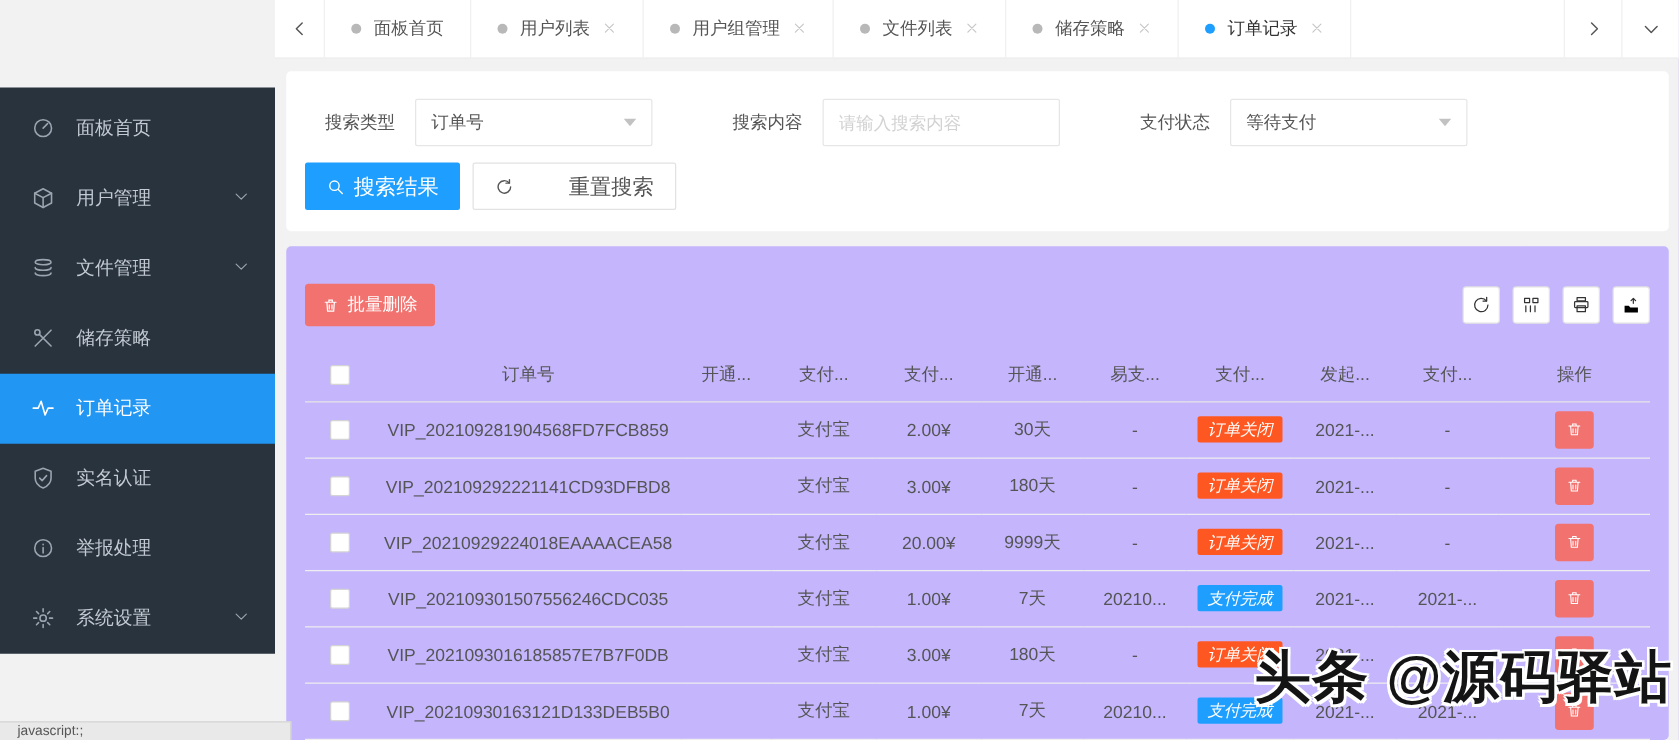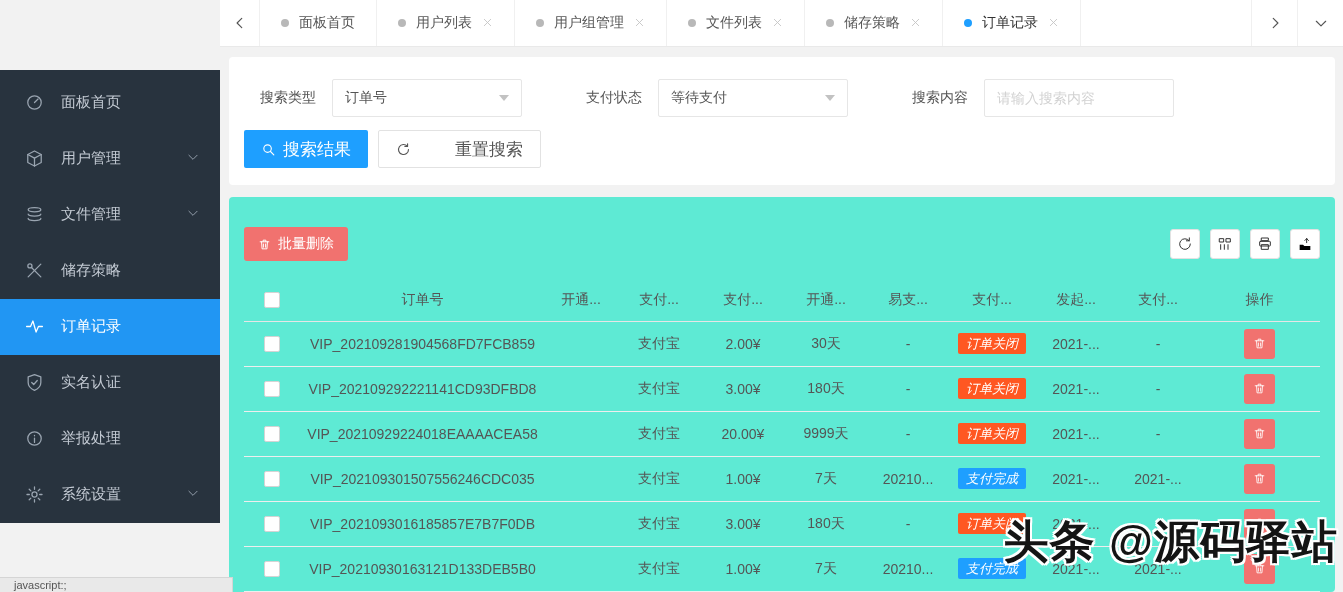--- a/index.html
+++ b/index.html
@@ -43,21 +43,21 @@
   .text-input::placeholder { color:#d2d2d2; }
   .btn-row { margin-top:13px; display:flex; gap:10px; }
   .btn { height:38px; display:inline-flex; align-items:center; gap:7px; padding:0 17px; font-size:17px; border-radius:2px; border:none; cursor:pointer; }
   .btn svg { width:15px; height:15px; fill:none; stroke-width:1.8; stroke-linecap:round; stroke-linejoin:round; }
   .btn-primary { background:#1E9FFF; color:#fff; }
   .btn-primary svg { stroke:#fff; }
   .btn-plain { background:#fff; border:1px solid #e2e2e2; color:#555;gap:44px; }
   .btn-plain svg { stroke:#555; }
 
   
-  .table-panel { background:#5eead4; border-radius:4px; padding:30px 15px 0; flex:1; }
+  .table-panel { background:#c4b5fd; border-radius:4px; padding:30px 15px 0; flex:1; }
   .table-toolbar { display:flex; justify-content:space-between; align-items:center; margin-bottom:17px; }
   .btn-danger { background:#F1726F; color:#fff; height:34px; border-radius:3px; padding:0 14px; font-size:14px; display:inline-flex; align-items:center; gap:7px; border:none; cursor:pointer; }
   .btn-danger svg { width:13px; height:13px; stroke:#fff; stroke-width:1.8; fill:none; stroke-linecap:round; }
   .icon-btns { display:flex; gap:10px; }
   .icon-btn { width:30px; height:30px; border:1px solid #e2e2e2; border-radius:3px; background:#fff; display:flex; align-items:center; justify-content:center; cursor:pointer; }
   .icon-btn svg { width:16px; height:16px; stroke:#333; stroke-width:1.5; fill:none; stroke-linecap:round; stroke-linejoin:round; }
 
   table { width:100%; border-collapse:collapse; table-layout:fixed; }
   thead th { height:43px; font-weight:normal; color:#555; font-size:14px; border-bottom:1px solid #e6e6e6; white-space:nowrap; }
   tbody td { height:45px; text-align:center; font-size:14px; color:#555; border-bottom:1px solid #eee; white-space:nowrap; overflow:hidden; }
@@ -215,29 +215,29 @@
       <section class="search-panel">
         <div class="form-row">
           <div class="form-item">
             <span class="form-label">搜索类型</span>
             <div class="select">
               <span>订单号</span>
               <span class="caret"></span>
             </div>
           </div>
           <div class="form-item">
+            <span class="form-label">搜索内容</span>
+            <input class="text-input" type="text" placeholder="请输入搜索内容" style="">
+          </div>
+          <div class="form-item">
             <span class="form-label">支付状态</span>
             <div class="select">
               <span>等待支付</span>
               <span class="caret"></span>
             </div>
-          </div>
-          <div class="form-item">
-            <span class="form-label">搜索内容</span>
-            <input class="text-input" type="text" placeholder="请输入搜索内容" style="">
           </div>
         </div>
         <div class="btn-row">
           <button class="btn btn-primary">
             <svg viewBox="0 0 24 24">
                 <circle cx="10.5" cy="10.5" r="6"></circle>
                 <path d="M15.2 15.2 20.5 20.5"></path>
               </svg>
             <span>搜索结果</span>
           </button>

